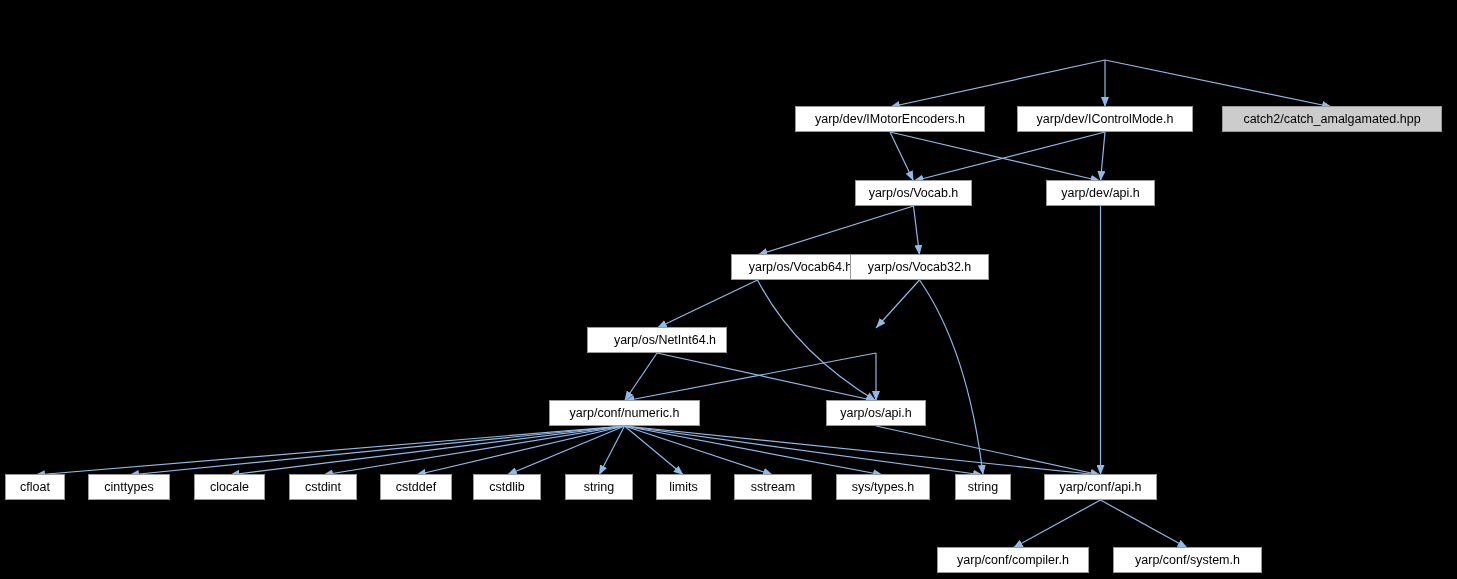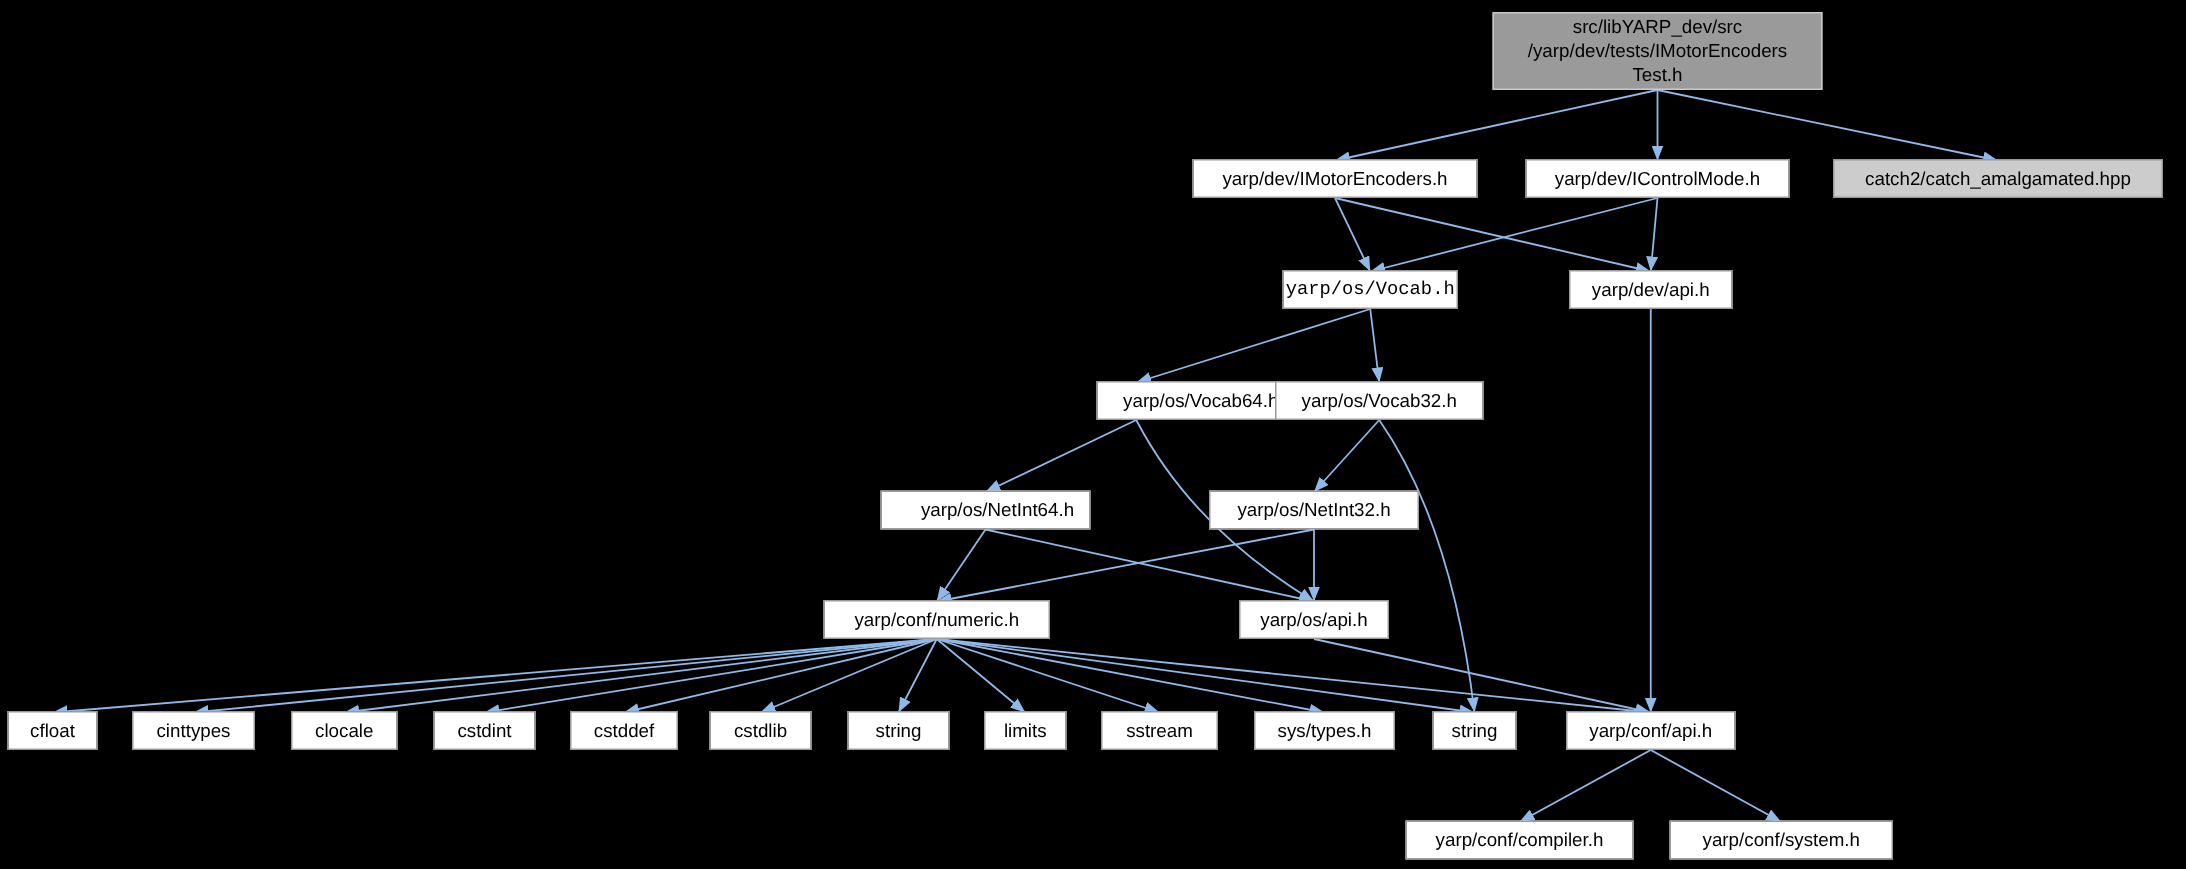--- a/index.html
+++ b/index.html
@@ -73,32 +73,28 @@
       <path d="M624.5,426 L683.5,475" fill="none" stroke="#8fb9e8" stroke-width="1.2" marker-end="url(#arrow)"></path>
       <path d="M624.5,426 L773,475" fill="none" stroke="#8fb9e8" stroke-width="1.2" marker-end="url(#arrow)"></path>
       <path d="M624.5,426 L883,475" fill="none" stroke="#8fb9e8" stroke-width="1.2" marker-end="url(#arrow)"></path>
       <path d="M624.5,426 L983,475" fill="none" stroke="#8fb9e8" stroke-width="1.2" marker-end="url(#arrow)"></path>
       <path d="M624.5,426 L1100.5,475" fill="none" stroke="#8fb9e8" stroke-width="1.2" marker-end="url(#arrow)"></path>
       <path d="M876,426 L1100.5,475" fill="none" stroke="#8fb9e8" stroke-width="1.2" marker-end="url(#arrow)"></path>
       <path d="M1100.5,500 L1013,548" fill="none" stroke="#8fb9e8" stroke-width="1.2" marker-end="url(#arrow)"></path>
       <path d="M1100.5,500 L1187.5,548" fill="none" stroke="#8fb9e8" stroke-width="1.2" marker-end="url(#arrow)"></path>
     </svg>
 
-<div class="node" style="left: 995px; top: 8px; width: 220px; height: 52px; background: rgb(154, 154, 154); border-color: rgb(200, 200, 200); color: rgb(0, 0, 0);">src/libYARP_dev/src
-/yarp/dev/tests/IMotorEncoders
-Test.h</div>
     <div class="node" style="left: 795px; top: 106px; width: 190px; height: 26px; background: rgb(255, 255, 255); border-color: rgb(154, 154, 154); color: rgb(0, 0, 0);">yarp/dev/IMotorEncoders.h</div>
     <div class="node" style="left: 1017px; top: 106px; width: 176px; height: 26px; background: rgb(255, 255, 255); border-color: rgb(154, 154, 154); color: rgb(0, 0, 0);">yarp/dev/IControlMode.h</div>
     <div class="node" style="left: 1222px; top: 106px; width: 220px; height: 26px; background: rgb(204, 204, 204); border-color: rgb(154, 154, 154); color: rgb(0, 0, 0);">catch2/catch_amalgamated.hpp</div>
-    <div class="node" style="left: 855px; top: 180px; width: 117px; height: 26px; background: rgb(255, 255, 255); border-color: rgb(154, 154, 154); color: rgb(0, 0, 0); font-family: Liberation Mono, monospace;">yarp/os/Vocab.h</div>
+    <div class="node" style="left: 855px; top: 180px; width: 117px; height: 26px; background: rgb(255, 255, 255); border-color: rgb(154, 154, 154); color: rgb(0, 0, 0);">yarp/os/Vocab.h</div>
     <div class="node" style="left: 1046px; top: 180px; width: 109px; height: 26px; background: rgb(255, 255, 255); border-color: rgb(154, 154, 154); color: rgb(0, 0, 0);">yarp/dev/api.h</div>
     <div class="node" style="left: 688px; top: 254px; width: 139px; height: 26px; background: rgb(255, 255, 255); border-color: rgb(154, 154, 154); color: rgb(0, 0, 0); margin-left: 43px;">yarp/os/Vocab64.h</div>
     <div class="node" style="left: 850px; top: 254px; width: 139px; height: 26px; background: rgb(255, 255, 255); border-color: rgb(154, 154, 154); color: rgb(0, 0, 0);">yarp/os/Vocab32.h</div>
     <div class="node" style="left: 587px; top: 327px; width: 140px; height: 26px; background: rgb(255, 255, 255); border-color: rgb(154, 154, 154); color: rgb(0, 0, 0); padding-left: 16px;">yarp/os/NetInt64.h</div>
-    <div class="node" style="left: 806px; top: 327px; width: 140px; height: 26px; background: rgb(255, 255, 255); border-color: rgb(154, 154, 154); color: rgb(0, 0, 0);">yarp/os/NetInt32.h</div>
     <div class="node" style="left: 549px; top: 400px; width: 151px; height: 26px; background: rgb(255, 255, 255); border-color: rgb(154, 154, 154); color: rgb(0, 0, 0);">yarp/conf/numeric.h</div>
     <div class="node" style="left: 826px; top: 400px; width: 100px; height: 26px; background: rgb(255, 255, 255); border-color: rgb(154, 154, 154); color: rgb(0, 0, 0);">yarp/os/api.h</div>
     <div class="node" style="left: 5px; top: 474px; width: 60px; height: 26px; background: rgb(255, 255, 255); border-color: rgb(154, 154, 154); color: rgb(0, 0, 0);">cfloat</div>
     <div class="node" style="left: 88px; top: 474px; width: 82px; height: 26px; background: rgb(255, 255, 255); border-color: rgb(154, 154, 154); color: rgb(0, 0, 0);">cinttypes</div>
     <div class="node" style="left: 194px; top: 474px; width: 71px; height: 26px; background: rgb(255, 255, 255); border-color: rgb(154, 154, 154); color: rgb(0, 0, 0);">clocale</div>
     <div class="node" style="left: 289px; top: 474px; width: 68px; height: 26px; background: rgb(255, 255, 255); border-color: rgb(154, 154, 154); color: rgb(0, 0, 0);">cstdint</div>
     <div class="node" style="left: 380px; top: 474px; width: 72px; height: 26px; background: rgb(255, 255, 255); border-color: rgb(154, 154, 154); color: rgb(0, 0, 0);">cstddef</div>
     <div class="node" style="left: 473px; top: 474px; width: 68px; height: 26px; background: rgb(255, 255, 255); border-color: rgb(154, 154, 154); color: rgb(0, 0, 0);">cstdlib</div>
     <div class="node" style="left: 565px; top: 474px; width: 68px; height: 26px; background: rgb(255, 255, 255); border-color: rgb(154, 154, 154); color: rgb(0, 0, 0);">string</div>
     <div class="node" style="left: 656px; top: 474px; width: 55px; height: 26px; background: rgb(255, 255, 255); border-color: rgb(154, 154, 154); color: rgb(0, 0, 0);">limits</div>

